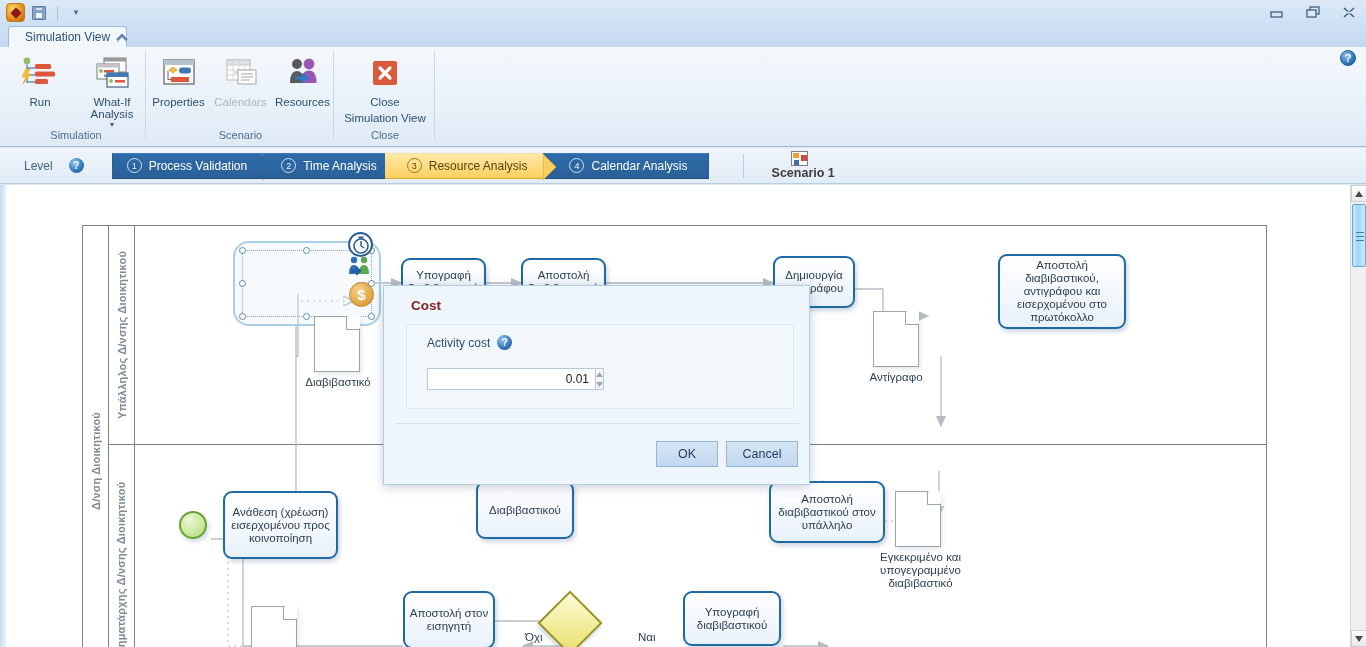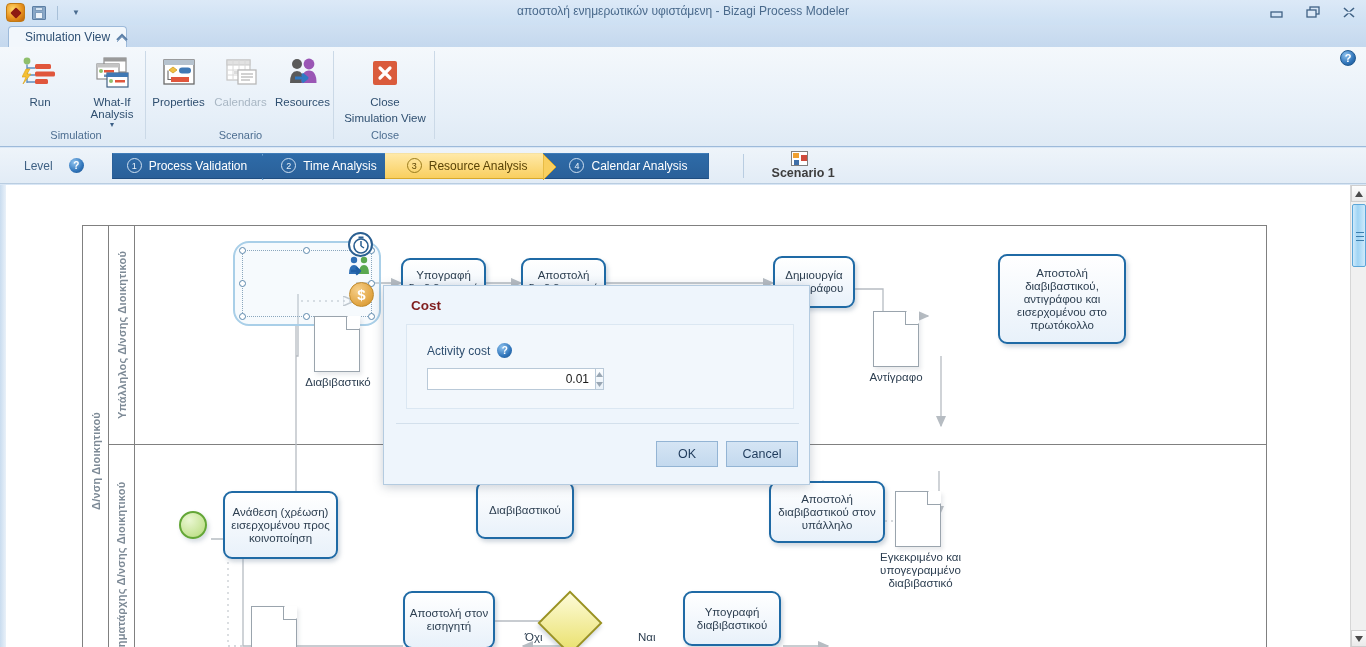--- a/index.html
+++ b/index.html
@@ -291,21 +291,21 @@
   }
   .dlg-title {
     position: absolute; left: 27px; top: 12px;
     font-size: 13.5px; font-weight: bold; color: #7f1d1d;
   }
   .dlg-fieldset {
     position: absolute; left: 22px; top: 38px; width: 388px; height: 85px;
     border: 1px solid #dbe7f2; background: #f2f7fc;
   }
   .fld-label {
-    position: absolute; left: 20px; top: 18px; font-size: 12px; color: #2f4f70;
+    position: absolute; left: 20px; top: 10px; font-size: 12px; color: #2f4f70;
     display: flex; align-items: center; gap: 7px;
   }
   .fld-help {
     width: 15px; height: 15px; border-radius: 50%;
     background: radial-gradient(circle at 35% 30%, #8fc3ef, #2f74ba 60%, #1b4e85);
     color:#fff; font-size:10px; font-weight:bold;
     display:flex; align-items:center; justify-content:center; cursor:pointer;
   }
   .spin-wrap {
     position: absolute; left: 20px; top: 43px; width: 165px; height: 22px;
@@ -353,21 +353,20 @@
             <i class="body"></i>
             <i class="top"></i>
             <i class="lbl"></i>
           </div>
       </div>
       <div class="qsep"></div>
       <div class="qat-btn">
           <span class="qcaret">▼</span>
         </div>
     </div>
-    <div class="title-text">αποστολή ενημερωτικών υφιστάμενη - Bizagi Process Modeler</div>
     <div class="wincontrols">
       <div class="wc">
         <svg width="14" height="10">
             <rect x="1" y="4" width="11" height="5" fill="none" stroke="#3f6184" stroke-width="1.3"></rect>
           </svg>
       </div>
       <div class="wc">
         <svg width="15" height="13">
             <rect x="4" y="1" width="9" height="7" fill="none" stroke="#3f6184" stroke-width="1.3"></rect>
             <rect x="1" y="4" width="9" height="7" fill="#dce9f7" stroke="#3f6184" stroke-width="1.3"></rect>
@@ -634,21 +633,21 @@
       </div>
       <div class="task" style="left:690px; top:30px; width:82px; height:52px;">
         <span>Δημιουργία αντιγράφου</span>
       </div>
       <div class="doc" style="left:790px; top:85px;">
         <div class="fold"></div>
           <div class="foldline"></div>
       </div>
       <div class="doclabel" style="left:767px; top:145px; width:92px;">Αντίγραφο</div>
 
-      <div class="task" style="left:915px; top:28px; width:128px; height:90px;">
+      <div class="task" style="left:915px; top:28px; width:128px; height:75px;">
         <span>Αποστολή διαβιβαστικού, αντιγράφου και εισερχομένου στο πρωτόκολλο</span>
       </div>
 
       <div class="startev" style="left:96px; top:285px;"></div>
       <div class="task" style="left:140px; top:265px; width:115px; height:68px;">
         <span>Ανάθεση (χρέωση) εισερχομένου προς κοινοποίηση</span>
       </div>
       <div class="doc" style="left:168px; top:380px;">
         <div class="fold"></div>
           <div class="foldline"></div>

